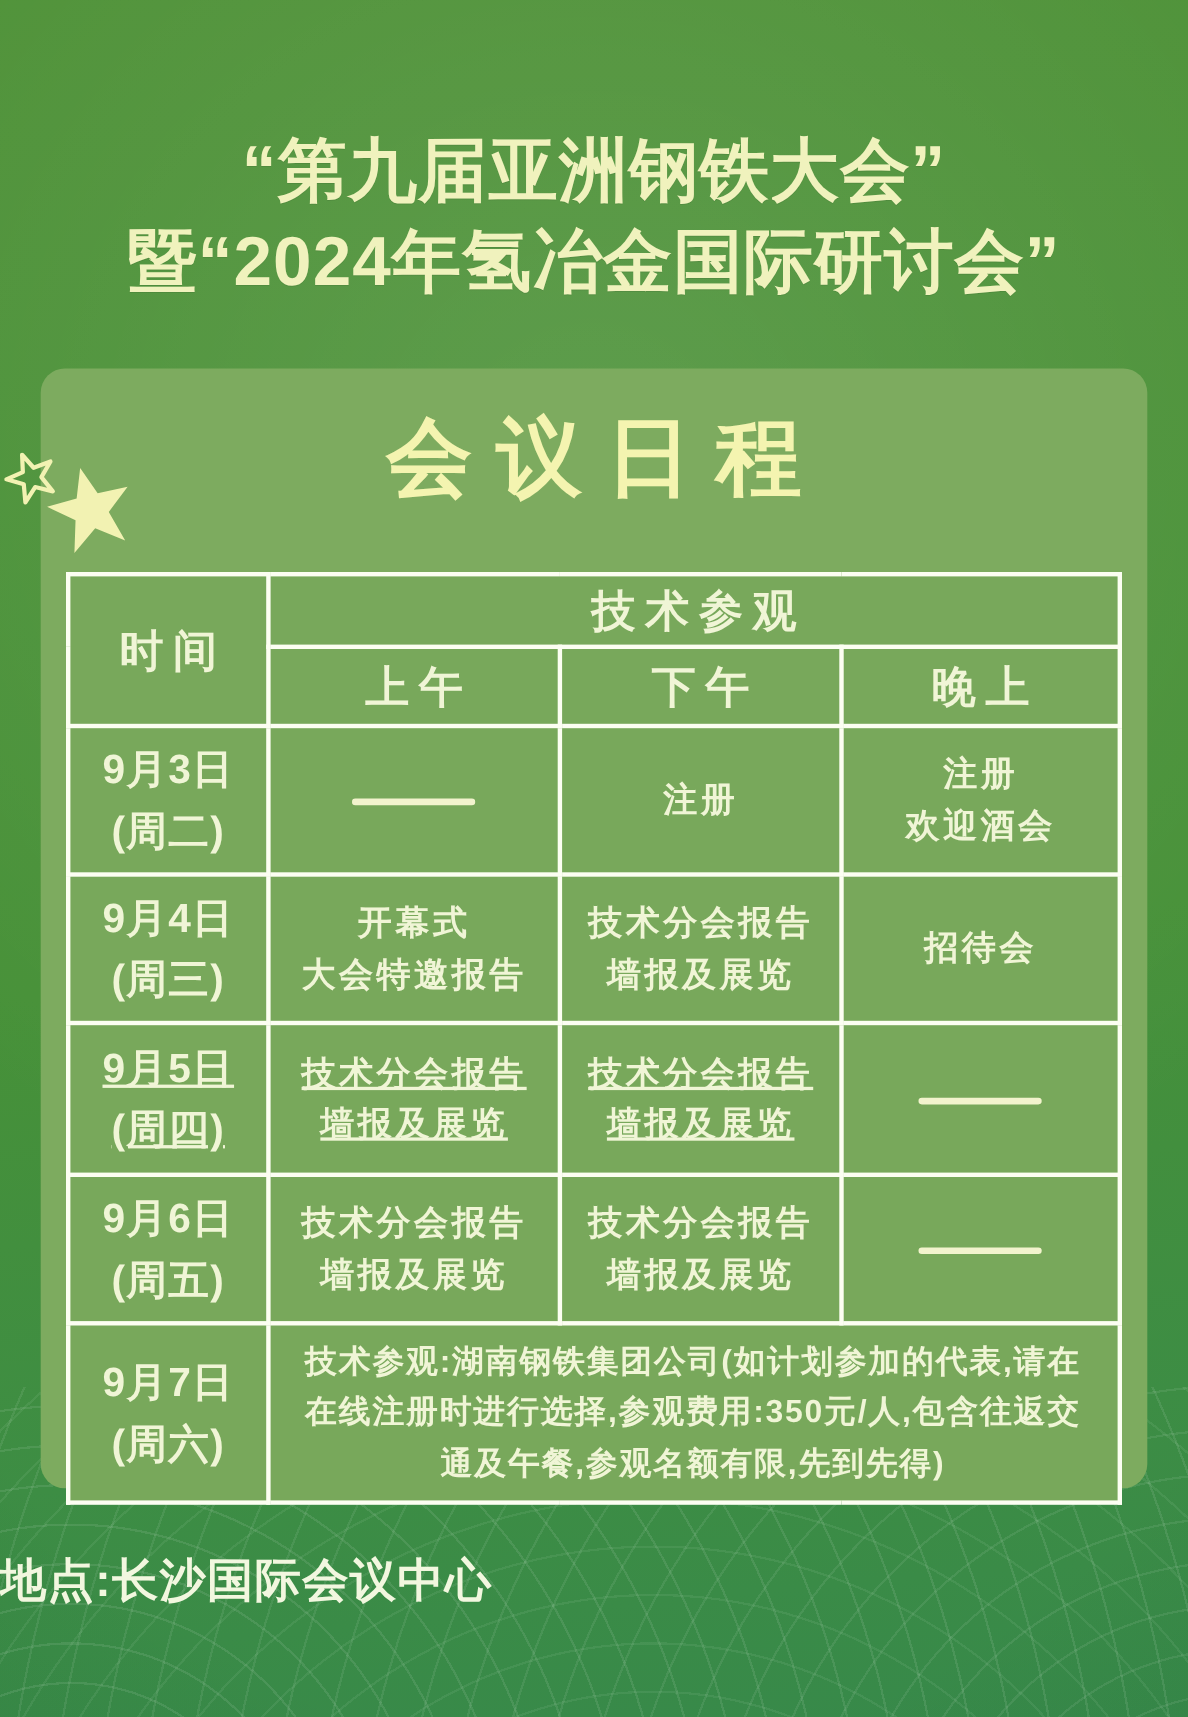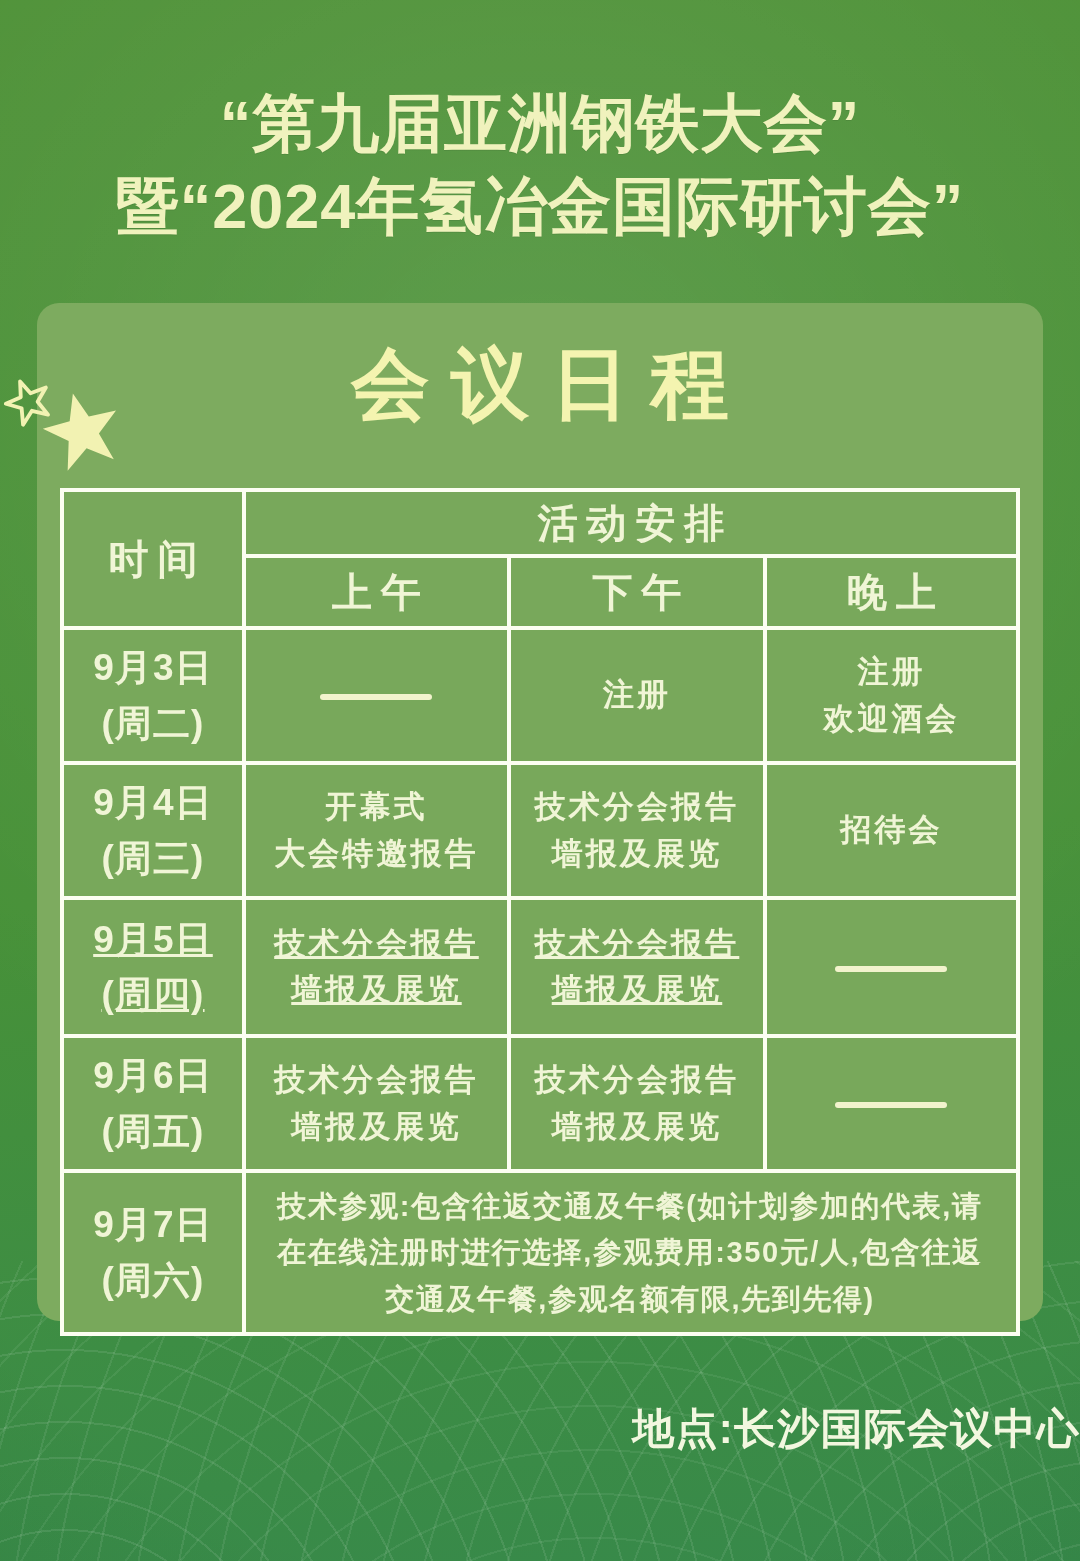--- a/index.html
+++ b/index.html
@@ -30,21 +30,21 @@
     height: 300px;
     z-index: 0;
     background:
       repeating-radial-gradient(circle at 6% 150%, rgba(255,255,255,0.09) 0 2px, rgba(255,255,255,0) 2px 36px),
       repeating-radial-gradient(circle at 55% 210%, rgba(235,255,235,0.07) 0 2px, rgba(255,255,255,0) 2px 44px),
       repeating-radial-gradient(circle at 104% 160%, rgba(255,255,255,0.08) 0 2px, rgba(255,255,255,0) 2px 40px);
     pointer-events: none;
   }
 
   
-  .hdr { position: relative; z-index: 1; padding-top: 88px; text-align: center; }
+  .hdr { position: relative; z-index: 1; padding-top: 120px; text-align: center; }
   .hdr .t1, .hdr .t2 {
     color: #f0f2bd;
     font-weight: 700;
     font-size: 63px;
     line-height: 1.12;
     letter-spacing: 0.015em;
     text-shadow: 0 1px 0 rgba(0,0,0,0.08);
   }
   .hdr .t2 { margin-top: 12px; }
 
@@ -123,22 +123,22 @@
     height: 6px;
     border-radius: 3px;
     background: #f2f3cd;
     vertical-align: middle;
   }
 
   
   .loc {
     position: relative;
     z-index: 1;
-    margin-top: 80px;
-    text-align: right;
+    margin-top: 56px;
+    text-align: left;
     font-size: 42px;
     font-weight: 700;
     letter-spacing: 0.03em;
     color: #f2f7df;
   }
 </style>
 </head>
 <body>
 
 <div class="poster">
@@ -165,21 +165,21 @@
     <table class="sched">
       <colgroup>
         <col style="width:182px">
         <col style="width:265px">
         <col style="width:256px">
         <col style="width:253px">
       </colgroup>
       <tbody>
         <tr class="hrow1">
           <td class="hcell" rowspan="2">时间</td>
-          <td class="hcell" colspan="3">活动安排</td>
+          <td class="hcell" colspan="3">技术参观</td>
         </tr>
         <tr class="hrow2">
           <td class="hcell">上午</td>
           <td class="hcell">下午</td>
           <td class="hcell">晚上</td>
         </tr>
 
         <tr class="drow">
           <td class="datecell">9月3日
 (周二)</td>
@@ -215,21 +215,21 @@
           <td class="ccell">技术分会报告
 墙报及展览</td>
           <td class="ccell">技术分会报告
 墙报及展览</td>
           <td class="ccell"><span class="dash"></span></td>
         </tr>
 
         <tr class="noterow">
           <td class="datecell">9月7日
 (周六)</td>
-          <td class="notecell" colspan="3">技术参观:包含往返交通及午餐(如计划参加的代表,请在在线注册时进行选择,参观费用:350元/人,包含往返交通及午餐,参观名额有限,先到先得)</td>
+          <td class="notecell" colspan="3">技术参观:湖南钢铁集团公司(如计划参加的代表,请在在线注册时进行选择,参观费用:350元/人,包含往返交通及午餐,参观名额有限,先到先得)</td>
         </tr>
       </tbody>
     </table>
   </section>
 
   <footer>
     <div class="loc">地点:长沙国际会议中心</div>
   </footer>
 
 </div>

